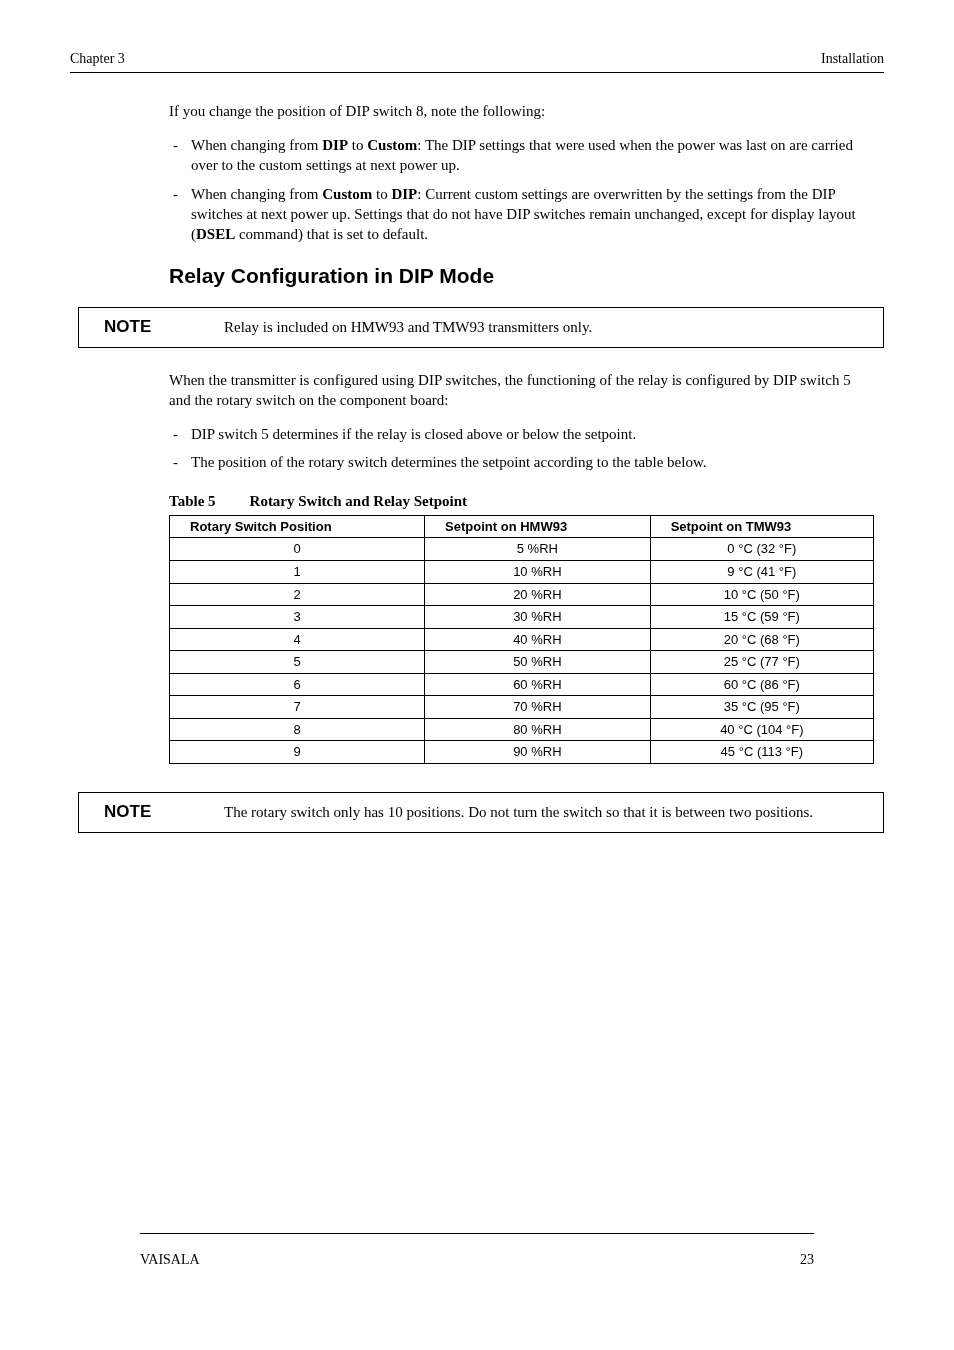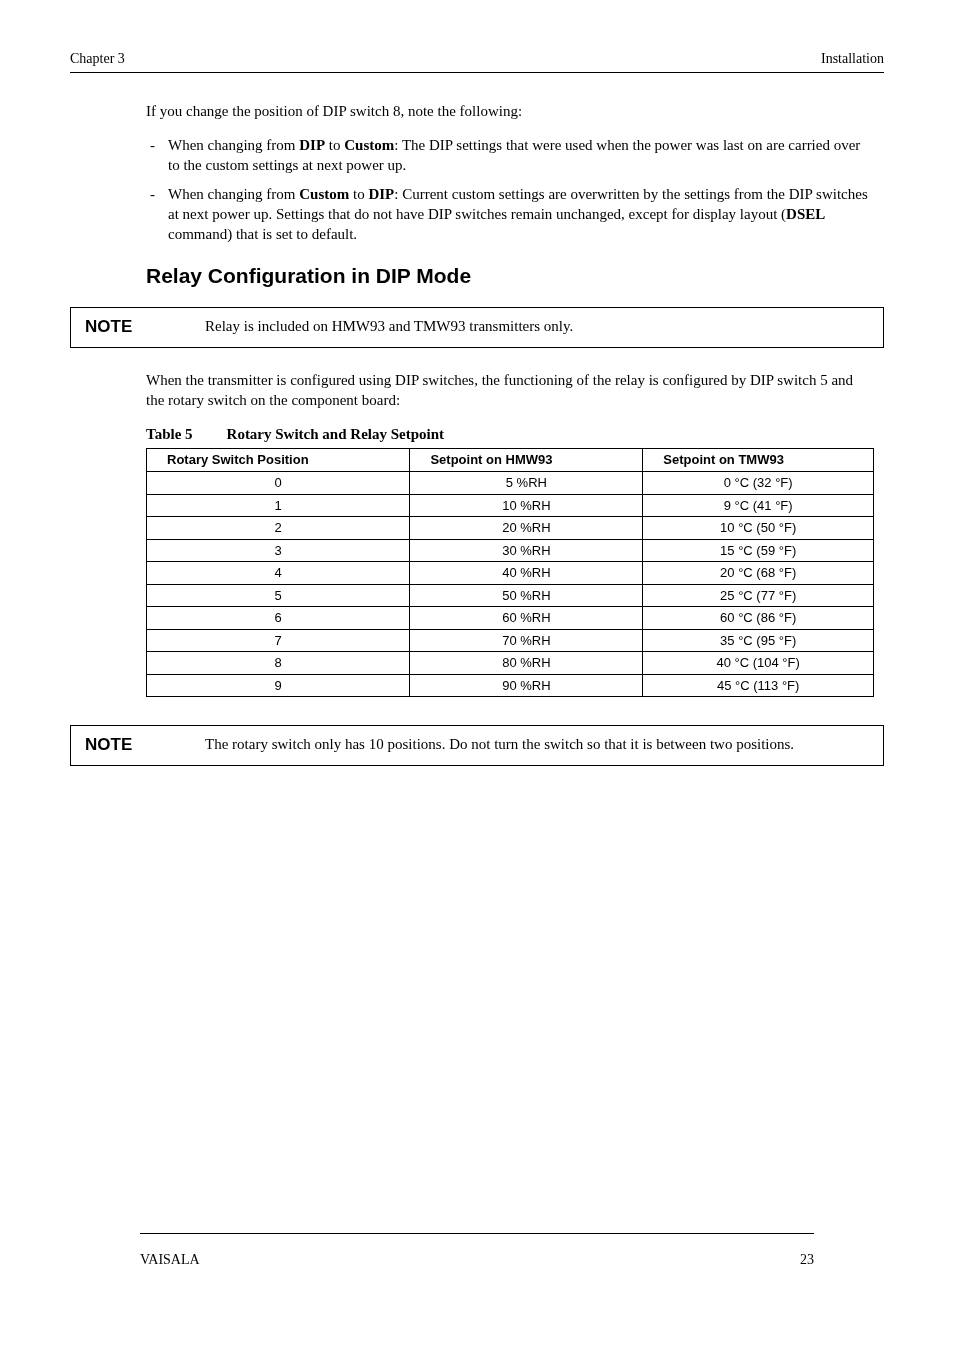--- a/index.html
+++ b/index.html
@@ -18,21 +18,21 @@
     justify-content: space-between;
     font-size: 14px;
     margin-bottom: 3px;
   }
   .header-rule {
     border: none;
     border-top: 1px solid #000;
     margin: 0 0 28px 0;
   }
   .indented-block {
-    margin-left: 76px;
+    margin-left: 99px;
     margin-right: 10px;
   }
   .para {
     margin: 0 0 14px 0;
   }
   ul.bullets {
     list-style: none;
     padding-left: 0;
     margin: 0 0 18px 0;
   }
@@ -49,23 +49,23 @@
   }
   .section-heading {
     font-family: Arial, Helvetica, sans-serif;
     font-weight: bold;
     font-size: 21px;
     margin: 18px 0 16px 0;
   }
   .note-box {
     border: 1px solid #000;
     display: flex;
-    align-items: flex-start;
-    padding: 8px 10px;
-    margin: 0 0 22px 0;
+    align-items: center;
+    padding: 8px 21px;
+    margin: 0 0 22px 8px;
   }
   .note-label {
     font-family: Arial, Helvetica, sans-serif;
     font-weight: bold;
     font-size: 17px;
     width: 120px;
     flex-shrink: 0;
     padding-left: 4px;
   }
   .note-text {
@@ -145,20 +145,24 @@
     <div class="section-heading">Relay Configuration in DIP Mode</div>
   </div>
 
   <div class="note-box">
     <div class="note-label">NOTE</div>
     <div class="note-text">Relay is included on HMW93 and TMW93 transmitters only.</div>
   </div>
 
   <div class="indented-block">
     <p class="para">When the transmitter is configured using DIP switches, the functioning of the relay is configured by DIP switch 5 and the rotary switch on the component board:</p>
+    <ul class="bullets">
+      <li>DIP switch 5 determines if the relay is closed above or below the setpoint.</li>
+      <li>The position of the rotary switch determines the setpoint according to the table below.</li>
+    </ul>
 
     <div class="table-caption">
       <span class="tbl-num">Table 5</span><span class="tbl-title">Rotary Switch and Relay Setpoint</span>
     </div>
 
     <table class="data-table">
       <thead>
         <tr>
           <th>Rotary Switch Position</th>
           <th>Setpoint on HMW93</th>

